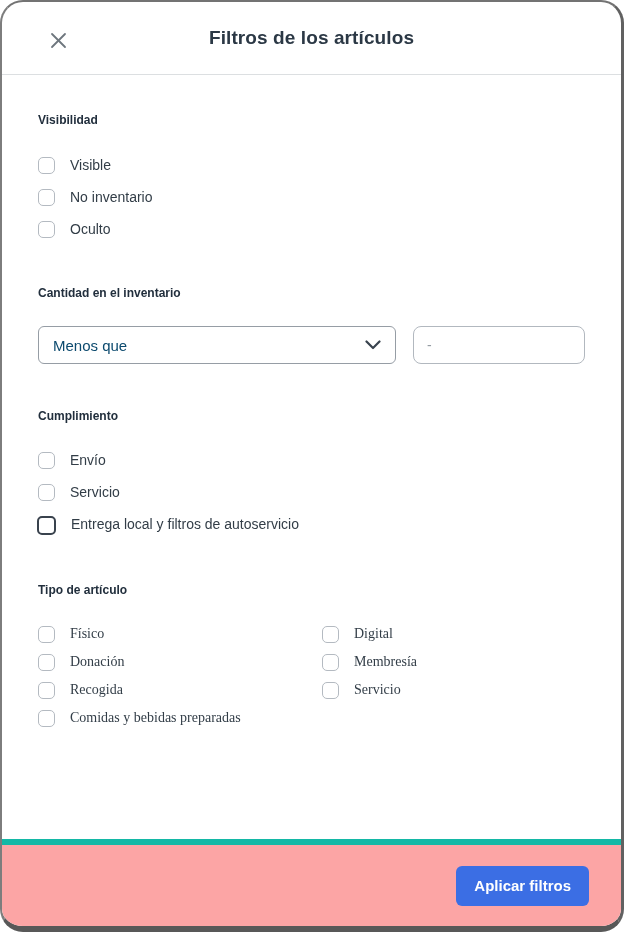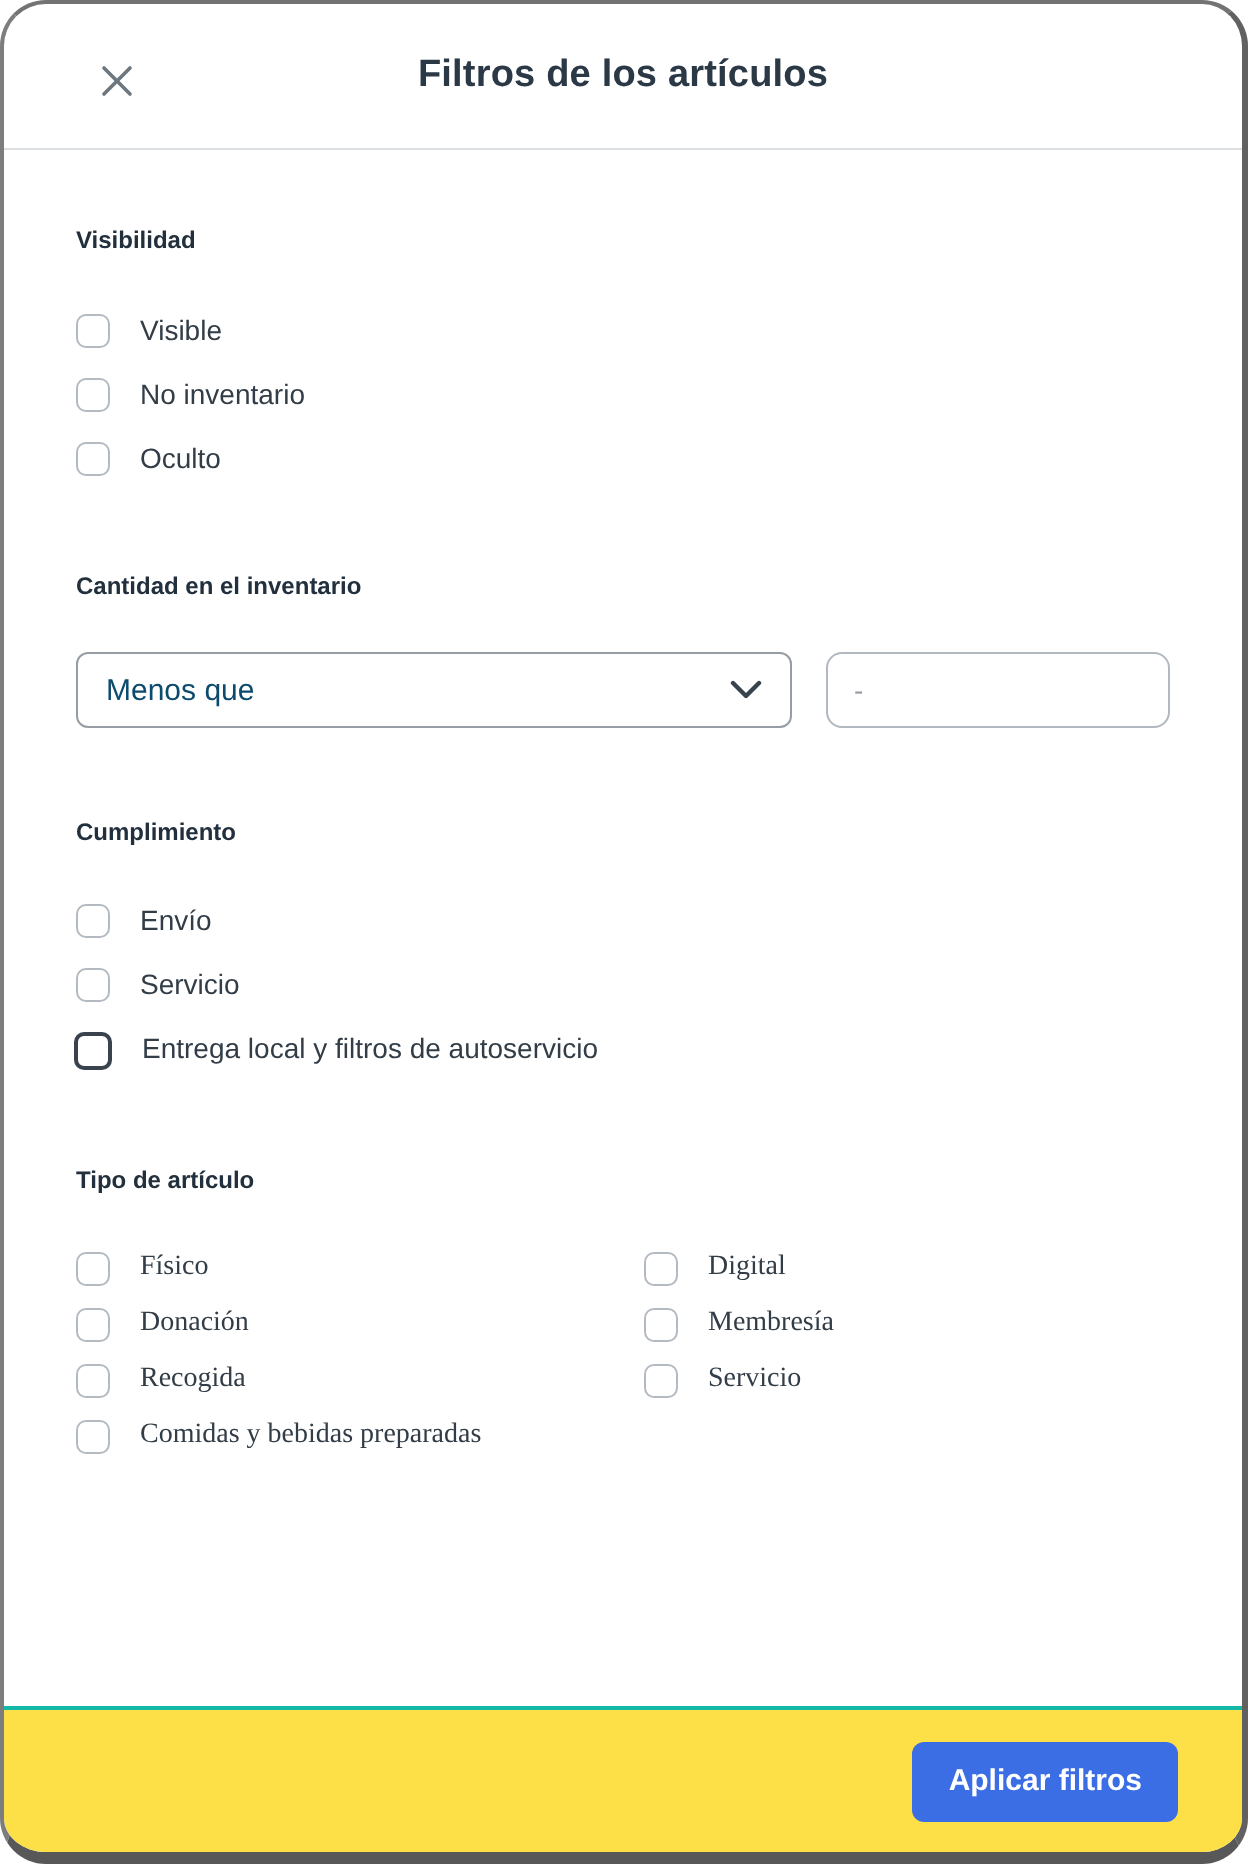--- a/index.html
+++ b/index.html
@@ -137,27 +137,27 @@
     display: grid;
     grid-template-columns: 284px 1fr;
     row-gap: 10px;
     font-family: Liberation Serif, serif;
   }
   .type-grid .check-row { margin-top: 0; }
 
   
   .modal-footer {
     flex: 0 0 auto;
-    height: 73px;
-    border-top: 2px solid #14b8a6;
+    height: 87px;
+    border-top: 6px solid #14b8a6;
     display: flex;
     align-items: center;
     justify-content: flex-end;
     padding-right: 32px;
-    background: #fde047;
+    background: #fca5a5;
   }
   .apply-btn {
     min-width: 124px;
     height: 40px;
     border: none;
     border-radius: 6px;
     background: #3b6ee4;
     color: #ffffff;
     font-size: 15px;
     font-weight: 700;

